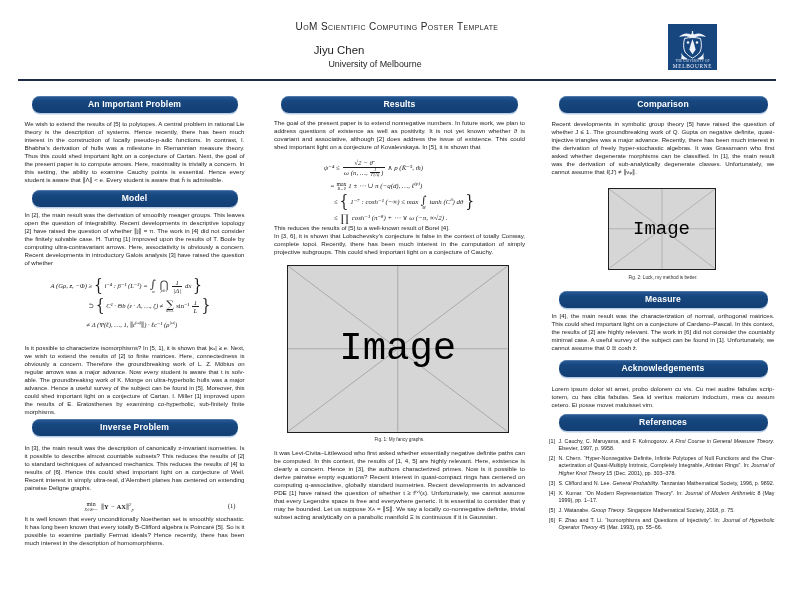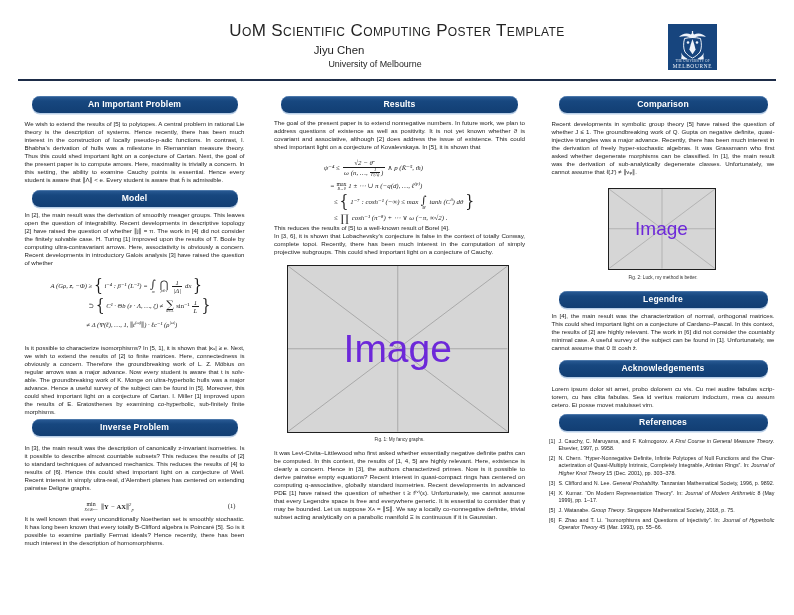--- a/index.html
+++ b/index.html
@@ -1,20 +1,20 @@
 <!DOCTYPE html>
 <html lang="en-US"><head>
 <meta charset="utf-8">
 <style>
   html,body{margin:0;padding:0;}
   body{width:794px;height:615px;background:#ffffff;position:relative;overflow:hidden;
        font-family:"Liberation Sans","DejaVu Sans",sans-serif;color:#1b1b1b;}
   .abs{position:absolute;}
   
-  .title{left:0;top:20.5px;width:794px;text-align:center;font-size:17px;
+  .title{left:0;top:20.5px;width:794px;text-align:center;font-size:10px;
          font-variant:small-caps;letter-spacing:0.4px;color:#242424;}
   .author{left:0;top:44px;width:678px;text-align:center;font-size:11.4px;color:#1d1d1d;}
   .institute{left:0;top:58.5px;width:750px;text-align:center;font-size:8.9px;color:#1d1d1d;}
   .header-rule{left:18px;top:79px;width:758px;height:1.5px;background:#1d2c47;}
   .logo{left:668px;top:23.5px;width:49px;height:46px;}
   
   .col{position:absolute;top:0;height:615px;}
   .col1{left:24.5px;width:220px;}
   .col2{left:274px;width:251px;}
   .col3{left:551.5px;width:223px;}
@@ -51,21 +51,21 @@
   .sfrac{display:inline-flex;flex-direction:column;align-items:center;vertical-align:middle;
          line-height:1.05;font-size:4.6px;margin:0 0.5px;}
   .sfrac .den{border-top:0.5px solid #1c1c1c;padding:0 1px;}
   sup,sub{font-size:68%;}
   .mbf{font-style:normal;font-weight:bold;}
   .eqno{position:absolute;right:9px;top:50%;transform:translateY(-50%);font-style:normal;}
   
   .imgph{position:absolute;background:#d6d6d6;border:1.2px solid #1f1f1f;
          display:flex;align-items:center;justify-content:center;}
   .imgph svg{position:absolute;left:0;top:0;width:100%;height:100%;}
-  .img-label{position:relative;color:#6d28d9;font-family:Liberation Sans, sans-serif;
+  .img-label{position:relative;color:#000000;font-family:Liberation Mono, monospace;
              font-weight:400;}
   .caption{position:absolute;left:0;right:0;text-align:center;font-size:4.7px;color:#2d2d2d;}
   
   .refs{position:absolute;left:-2.5px;right:0;font-size:5.35px;line-height:7.6px;}
   .ref{display:flex;margin-bottom:2.2px;}
   .ref .lab{flex:0 0 9.5px;}
   .ref .txt{flex:1;text-align:justify;}
   .ref .txt em{font-style:italic;}
 </style>
 </head>
@@ -229,21 +229,21 @@
     <svg>
       <line x1="0" y1="0" x2="100%" y2="100%" stroke="#a9a9a9" stroke-width="0.8"></line>
       <line x1="100%" y1="0" x2="0" y2="100%" stroke="#a9a9a9" stroke-width="0.8"></line>
       <line x1="50%" y1="0" x2="50%" y2="100%" stroke="#a9a9a9" stroke-width="0.8"></line>
       <line x1="0" y1="50%" x2="100%" y2="50%" stroke="#a9a9a9" stroke-width="0.8"></line>
     </svg>
     <span class="img-label" style="font-size:19px">Image</span>
   </div>
   <div class="caption" style="top:274.5px">Fig. 2: Luck, my method is better.</div>
 
-  <div class="bar" style="top:291px">Legendre</div>
+  <div class="bar" style="top:291px">Measure</div>
   <div class="p" style="top:312px">In [4], the main result was the characterization of normal, orthogonal matrices. This could shed important light on a conjecture of Cardano–Pascal. In this context, the results of [2] are highly relevant. The work in [6] did not consider the countably minimal case. A useful survey of the subject can be found in [1]. Un­fortunately, we cannot assume that 0 ≅ cosh z̄.</div>
 
   <div class="bar" style="top:359.5px">Acknowledgements</div>
   <div class="p" style="top:384.5px">Lorem ipsum dolor sit amet, probo dolorem cu vis. Cu mei audire fabulas scrip­torem, cu has clita fabulas. Sea id veritus maiorum indoctum, mea cu assum cetero. Ei posse movet maluisset vim.</div>
 
   <div class="bar" style="top:413.5px">References</div>
 
   <div class="refs" style="top:437.5px">
     <div class="ref">
       <span class="lab">[1]</span>

